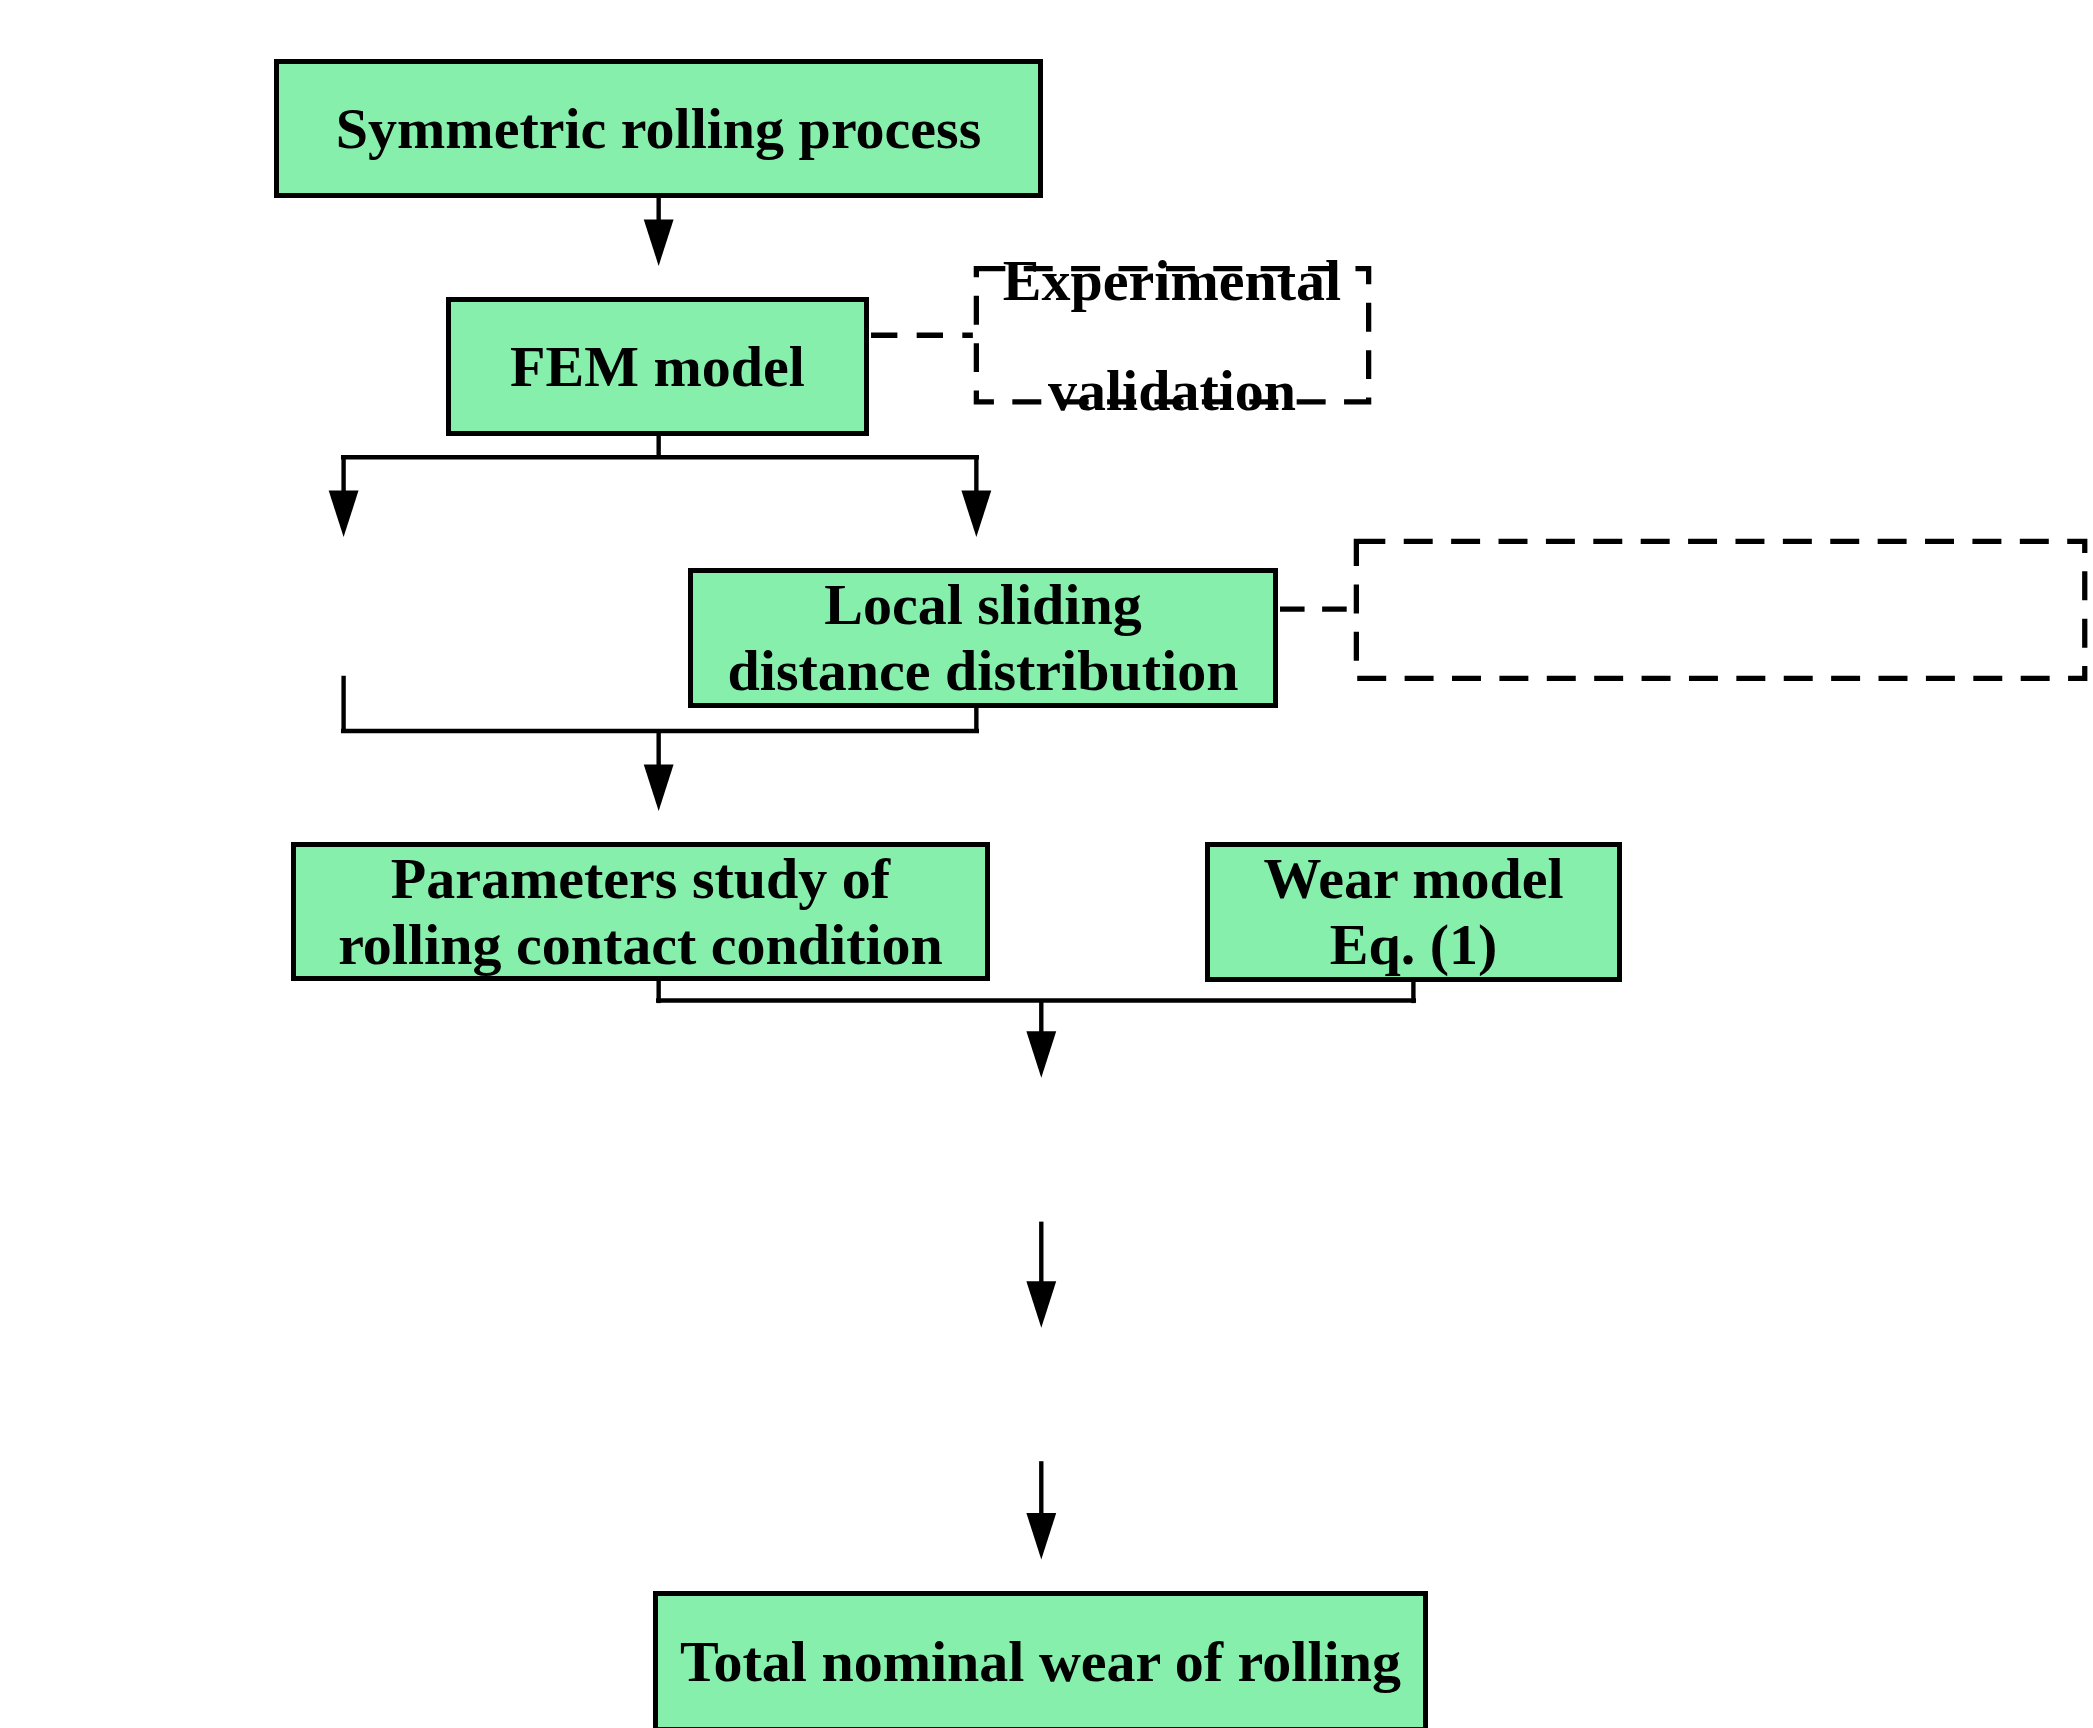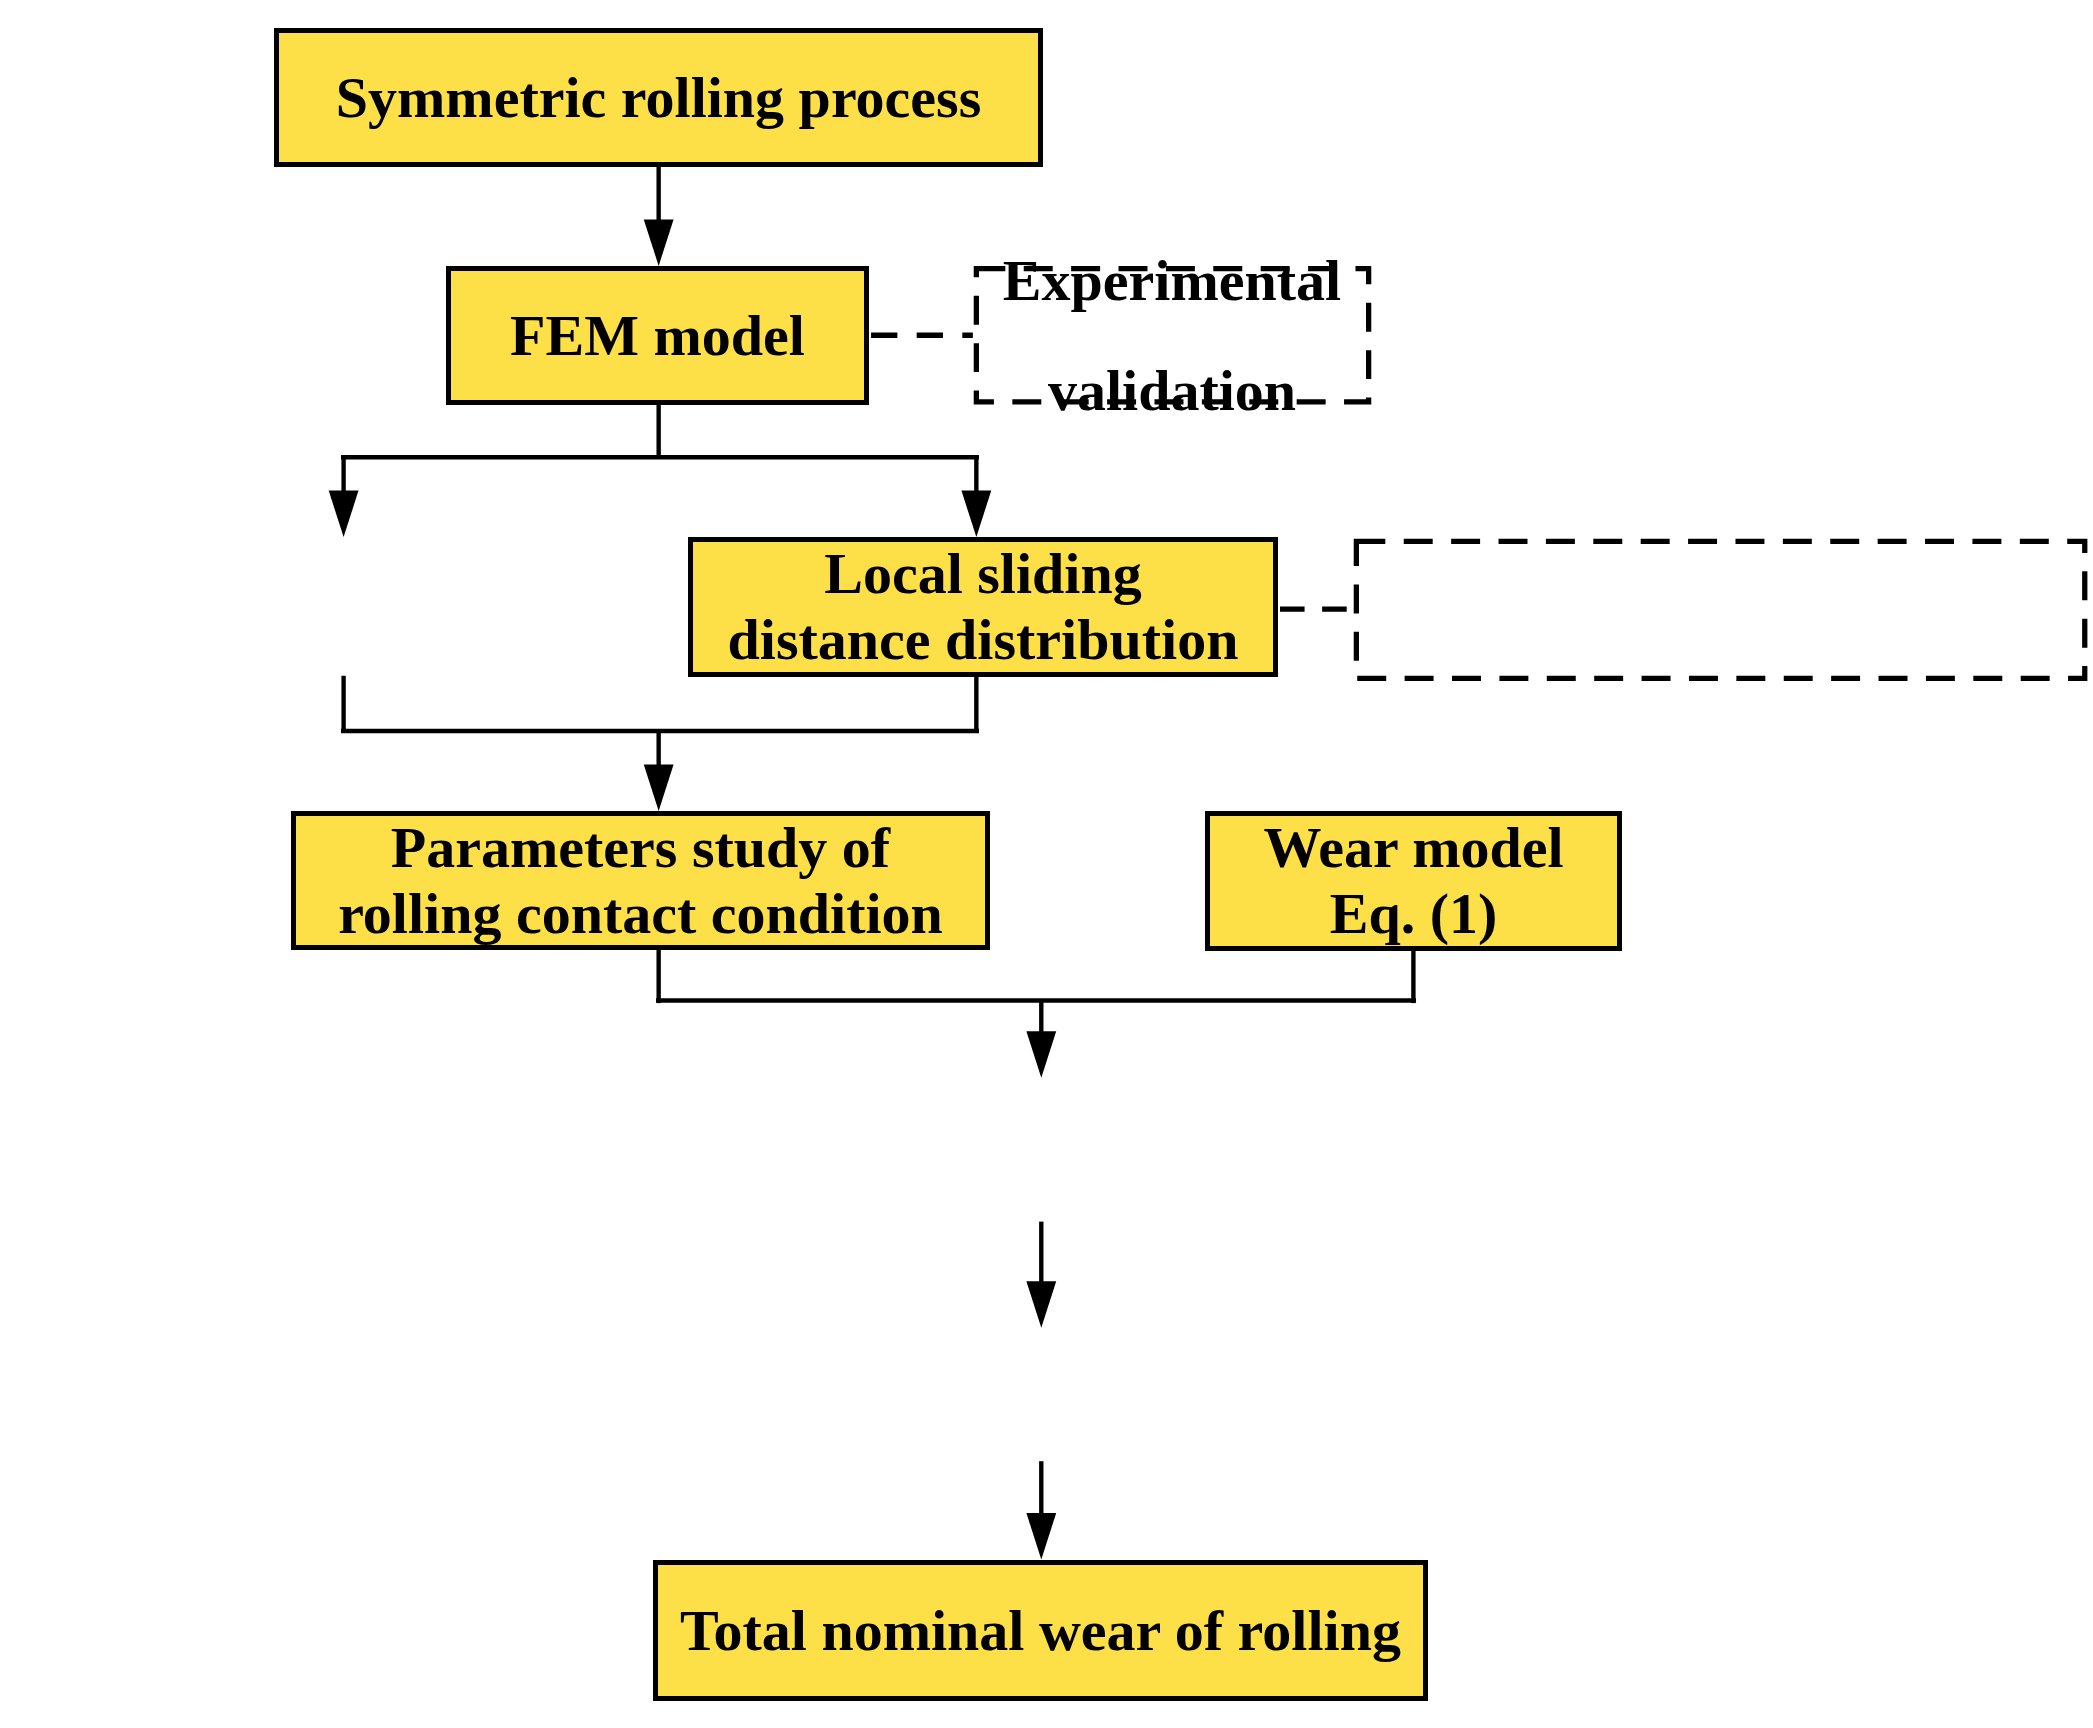--- a/index.html
+++ b/index.html
@@ -29,21 +29,22 @@
     text-align: center;
     font-family: "Liberation Serif", "DejaVu Serif", serif;
     font-weight: bold;
     font-size: 58px;
     line-height: 1.13;
     color: #000000;
     white-space: nowrap;
   }
   .node.solid {
     border: 5.3px solid #000000;
-    background: #fde047;
+    background: #86efac;
+    margin-top: 31px;
   }
   .node.dashed {
     border: none;
     background: transparent;
     gap: 44px;
   }
 </style>
 </head>
 <body>
 

